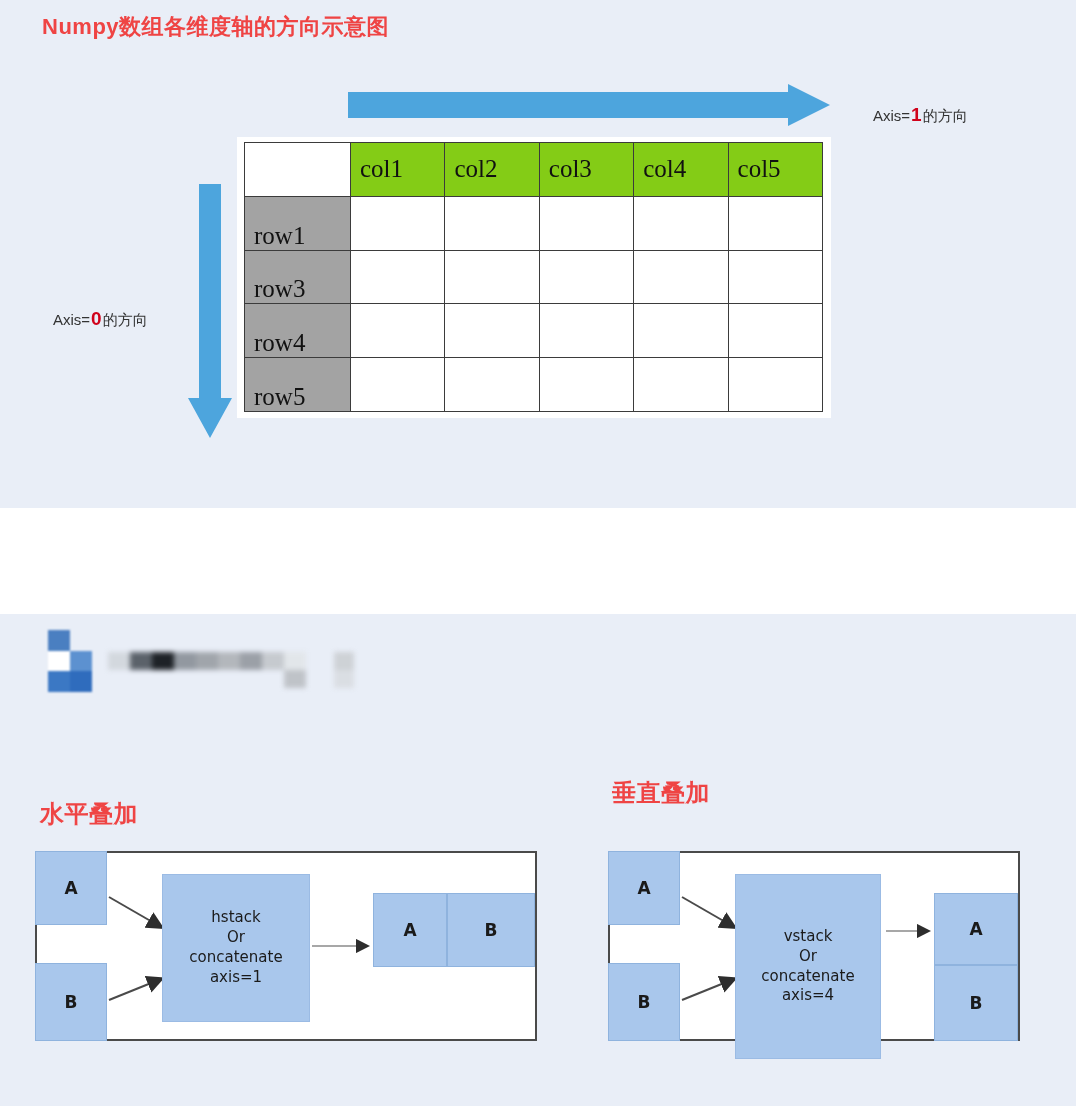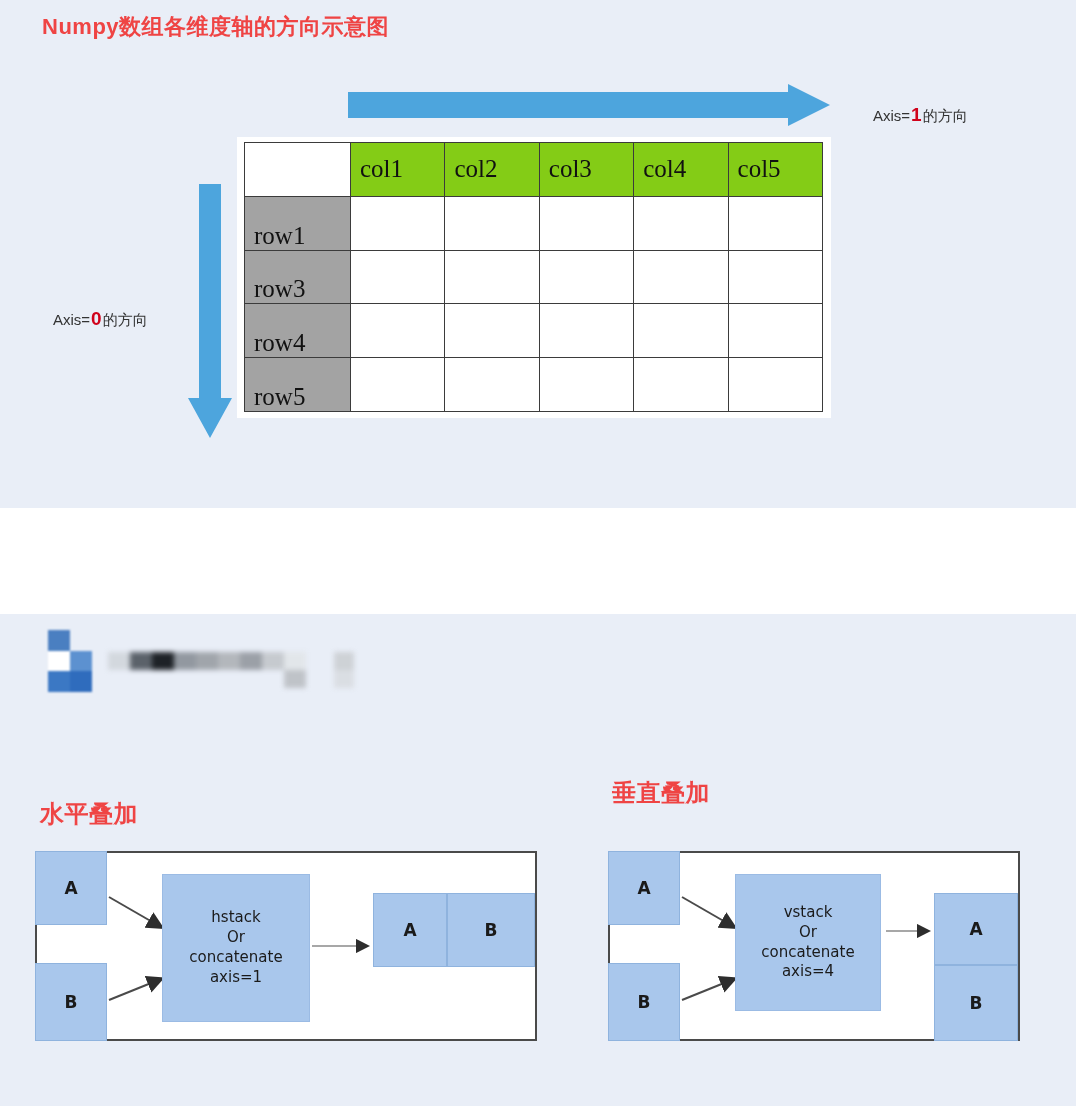--- a/index.html
+++ b/index.html
@@ -322,21 +322,21 @@
     <line x1="276" y1="78" x2="318" y2="78" stroke="#8a8a8a" stroke-width="1.6" marker-end="url(#ah2)"></line>
   </svg>
 
   <div class="dbox" style="left:-2px;top:-2px;width:72px;height:74px;">
     <span>A</span>
   </div>
   <div class="dbox" style="left:-2px;top:110px;width:72px;height:78px;">
     <span>B</span>
   </div>
 
-  <div class="opbox" style="left:125px;top:21px;width:146px;height:137px;">
+  <div class="opbox" style="left:125px;top:21px;width:146px;height:185px;">
     <span>vstack</span>
     <span>Or</span>
     <span>concatenate</span>
     <span>axis=4</span>
   </div>
 
   <div class="dbox" style="left:324px;top:40px;width:84px;height:72px;">
     <span>A</span>
   </div>
   <div class="dbox" style="left:324px;top:112px;width:84px;height:76px;">

